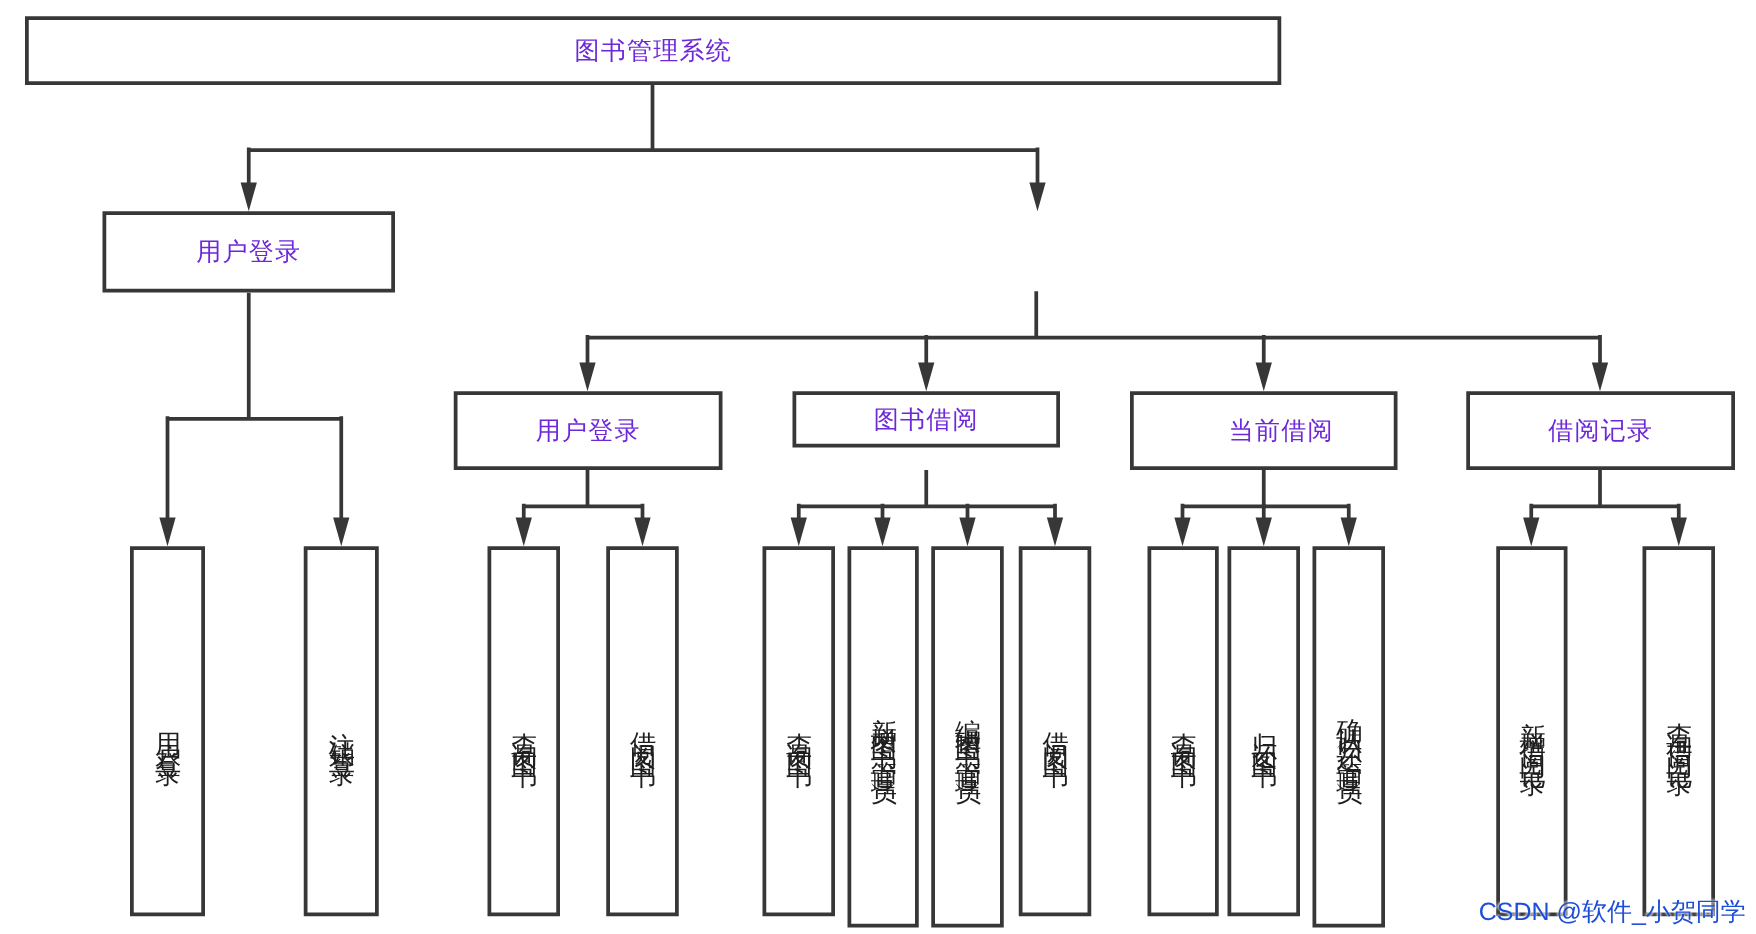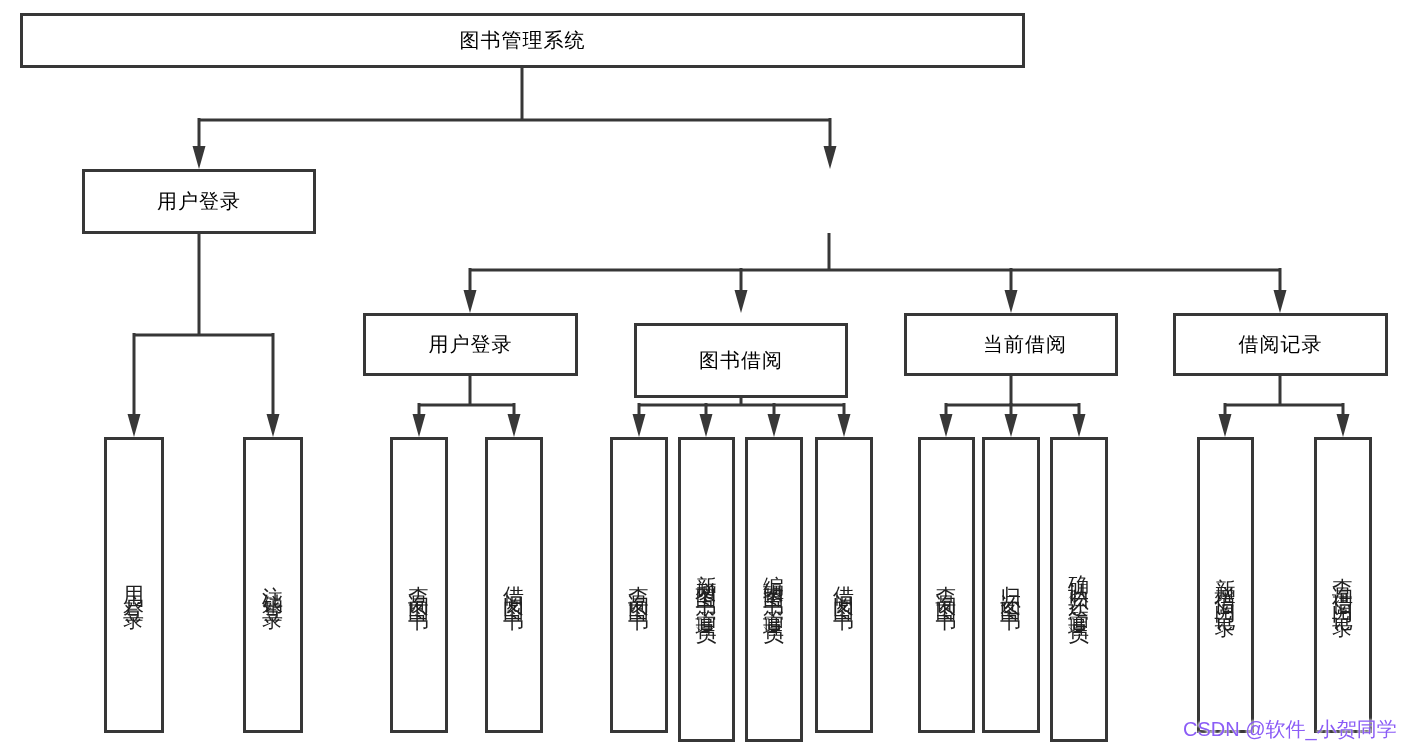--- a/index.html
+++ b/index.html
@@ -22,21 +22,21 @@
   .hbox {
     position: absolute;
     box-sizing: border-box;
     background: #ffffff;
     border: 3px solid #373737;
     display: flex;
     align-items: center;
     justify-content: center;
     z-index: 2;
     font-size: 20px;
-    color: #000000;
+    color: #6d28d9;
     letter-spacing: 1px;
   }
   .vbox {
     position: absolute;
     box-sizing: border-box;
     background: #ffffff;
     border: 3px solid #373737;
     display: flex;
     align-items: center;
     justify-content: center;
@@ -50,21 +50,21 @@
     color: #1f1f1f;
     line-height: 1;
   }
   .vbox.tall .vtext { letter-spacing: 7px; }
   #watermark {
     position: absolute;
     left: 1183px;
     top: 716px;
     z-index: 3;
     font-size: 20px;
-    color: #8b5cf6;
+    color: #1d4ed8;
     white-space: nowrap;
     text-shadow: 1px 1px 2px rgba(255,255,255,0.9), -1px -1px 2px rgba(255,255,255,0.9);
   }
 </style>
 </head>
 <body>
 
 <div id="canvas">
 
   <svg id="connectors" viewBox="0 0 1405 747" xmlns="http://www.w3.org/2000/svg">
@@ -147,21 +147,21 @@
     <span>图书管理系统</span>
   </div>
 
   <div class="hbox" style="left:82px; top:169px; width:234px; height:65px;">
     <span>用户登录</span>
   </div>
 
   <div class="hbox" style="left:363px; top:313px; width:215px; height:63px;">
     <span>用户登录</span>
   </div>
-  <div class="hbox" style="left:634px; top:323px; width:214px; height:75px;">
+  <div class="hbox" style="left:634px; top:313px; width:214px; height:45px;">
     <span>图书借阅</span>
   </div>
   <div class="hbox" style="left:904px; top:313px; width:214px; height:63px;padding-left:28px;">
     <span>当前借阅</span>
   </div>
   <div class="hbox" style="left:1173px; top:313px; width:215px; height:63px;">
     <span>借阅记录</span>
   </div>
 
   <div class="vbox" style="left:104px; top:437px; width:60px; height:296px;">

